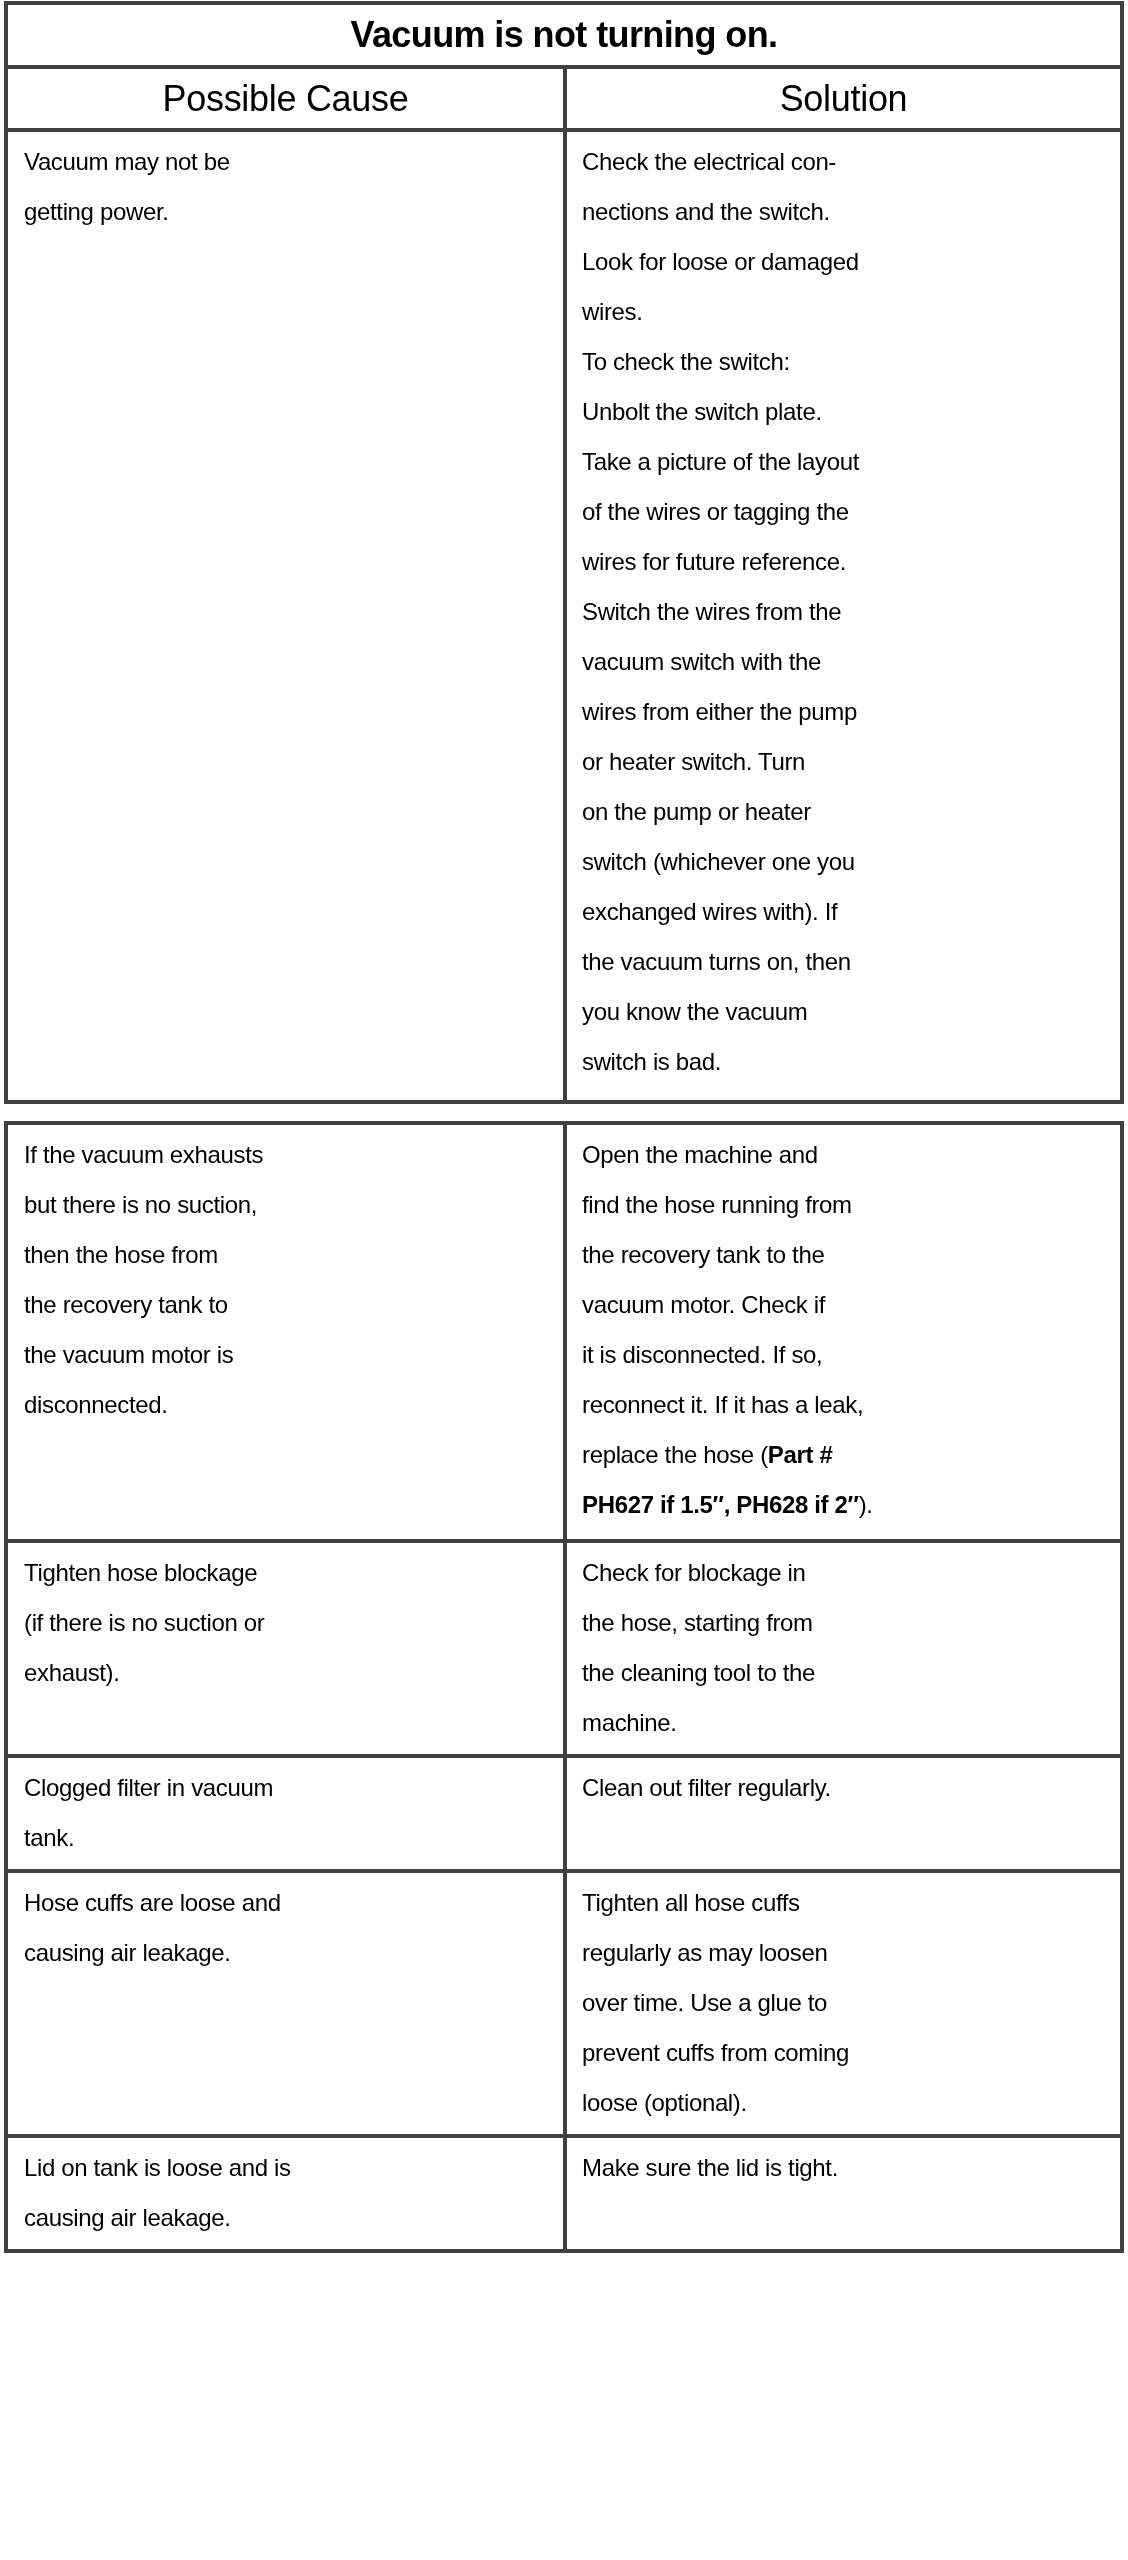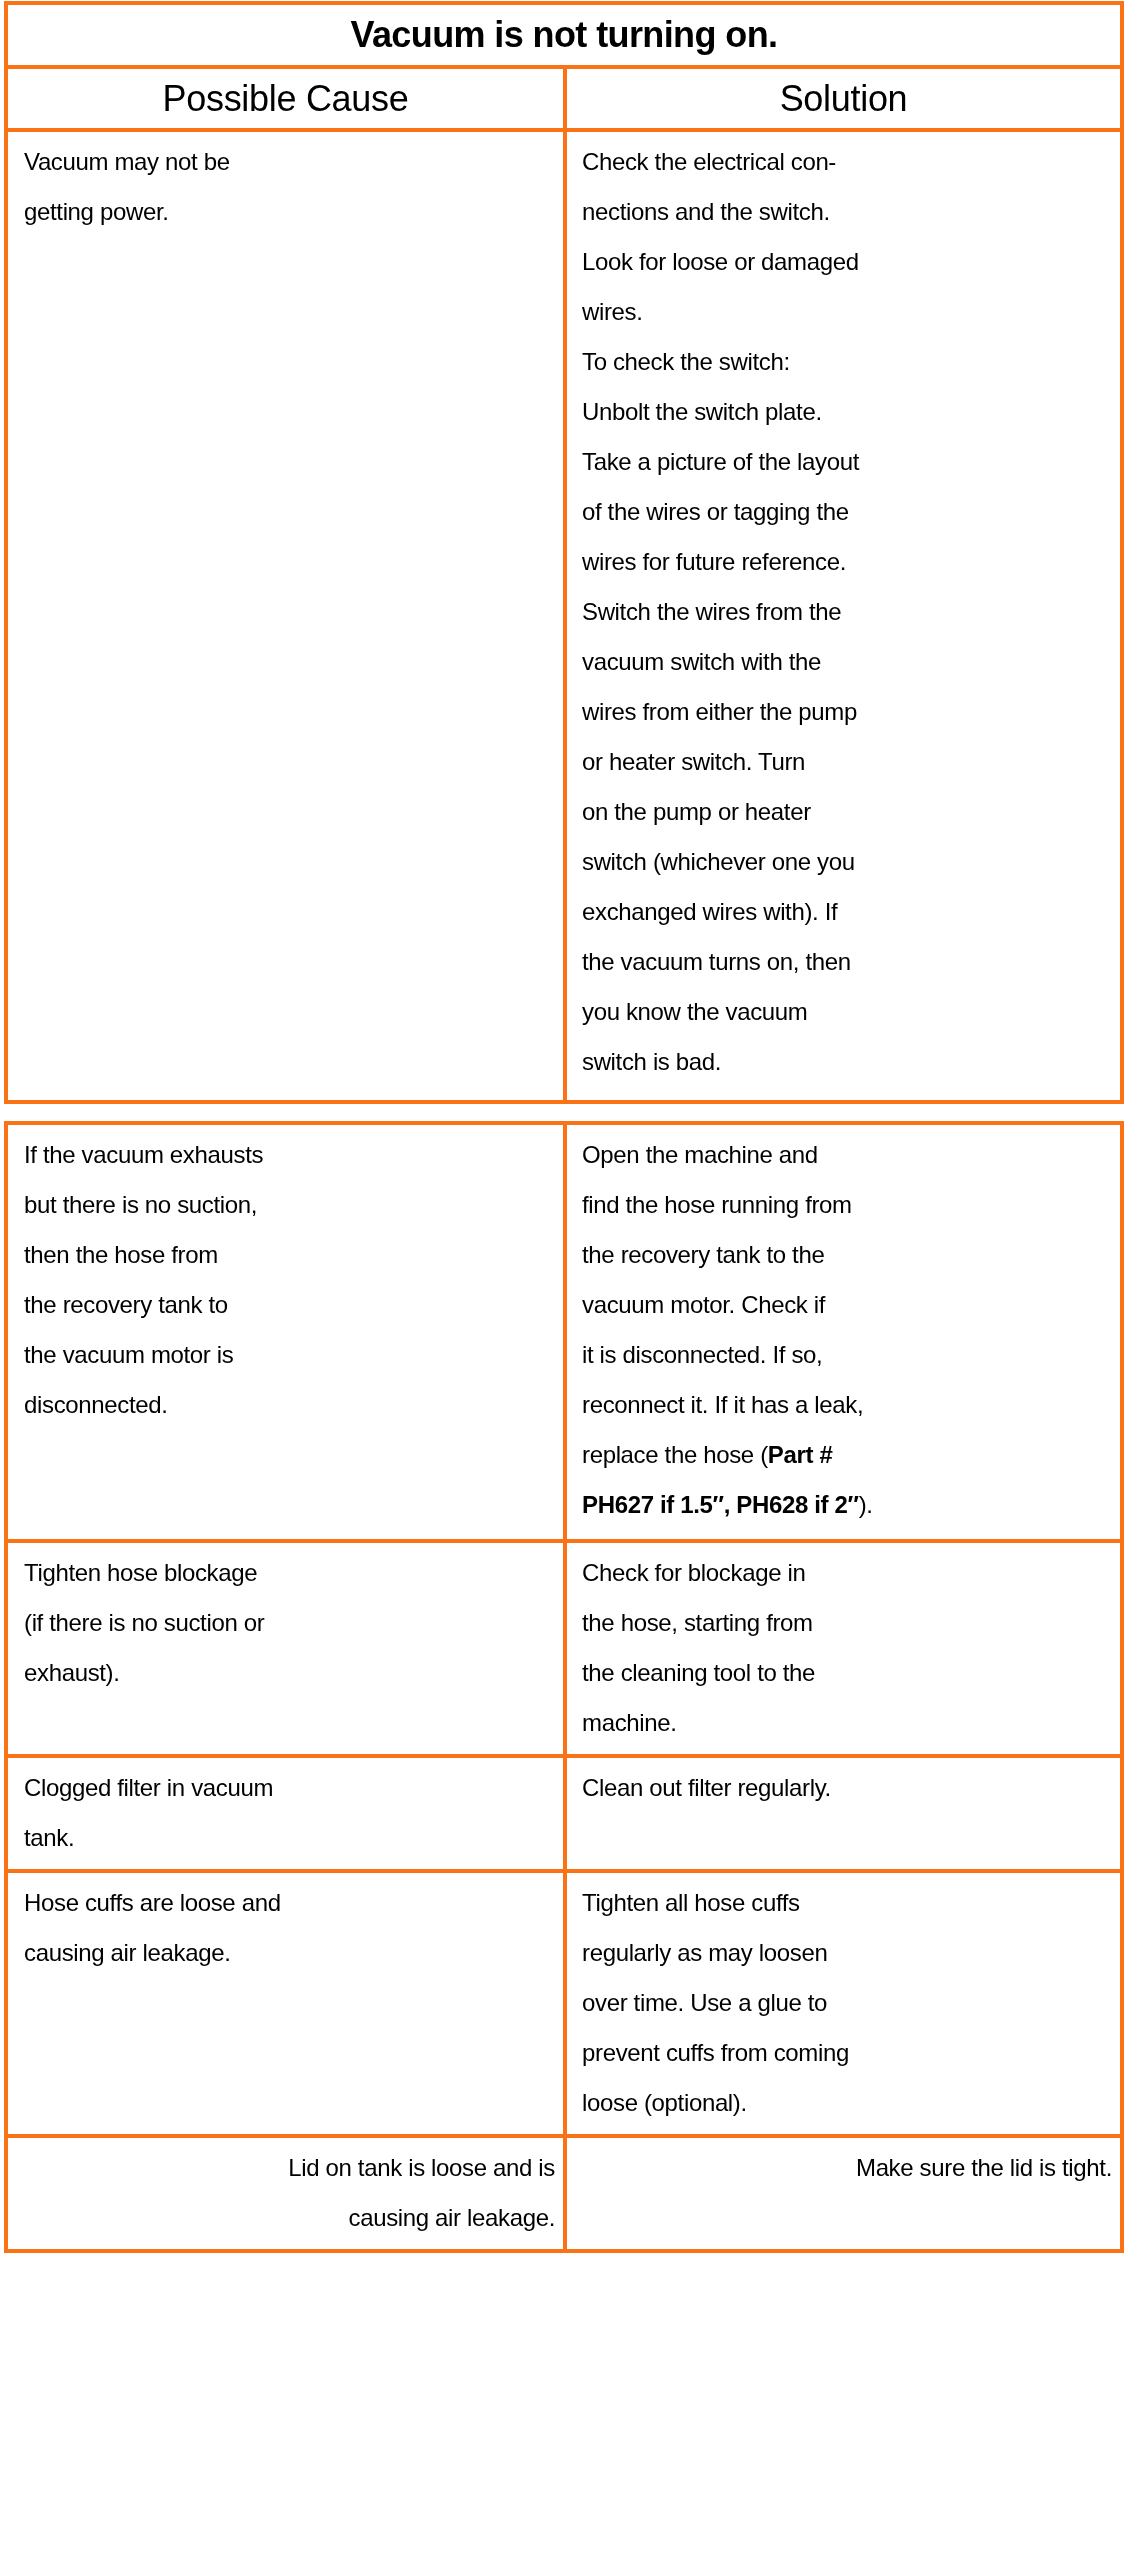--- a/index.html
+++ b/index.html
@@ -17,21 +17,21 @@
   }
   .ts-table {
     position: absolute;
     left: 4px;
     width: 1120px;
     border-collapse: collapse;
     table-layout: fixed;
     border: 4px solid #000;
   }
   .ts-table td, .ts-table th {
-    border: 4px solid #f97316;
+    border: 4px solid #404040;
     vertical-align: top;
     padding: 0;
   }
   .col-cause { width: 557px; }
   .col-solution { width: 555px; }
   .title-cell {
     font-weight: bold;
     text-align: center;
     font-size: 36px;
     line-height: 60px;
@@ -65,21 +65,21 @@
   #table1 .r-body td { height: 957px; }
 
   #table2 .r-title td { height: 58px; }
   #table2 .r-head td { height: 58px; }
   #t2-row-0 td { height: 51px; }
   #t2-row-1 td { height: 403px; }
   #t2-row-2 td { height: 200px; }
   #t2-row-3 td { height: 99px; }
   #t2-row-4 td { height: 99px; }
   #t2-row-5 td { height: 250px; }
-  #t2-row-6 td { height: 99px; text-align: right; }
+  #t2-row-6 td { height: 99px; }
 </style>
 </head>
 <body>
 
 <table id="table1" class="ts-table">
   <colgroup>
     <col class="col-cause">
     <col class="col-solution">
   </colgroup>
   <tbody>

